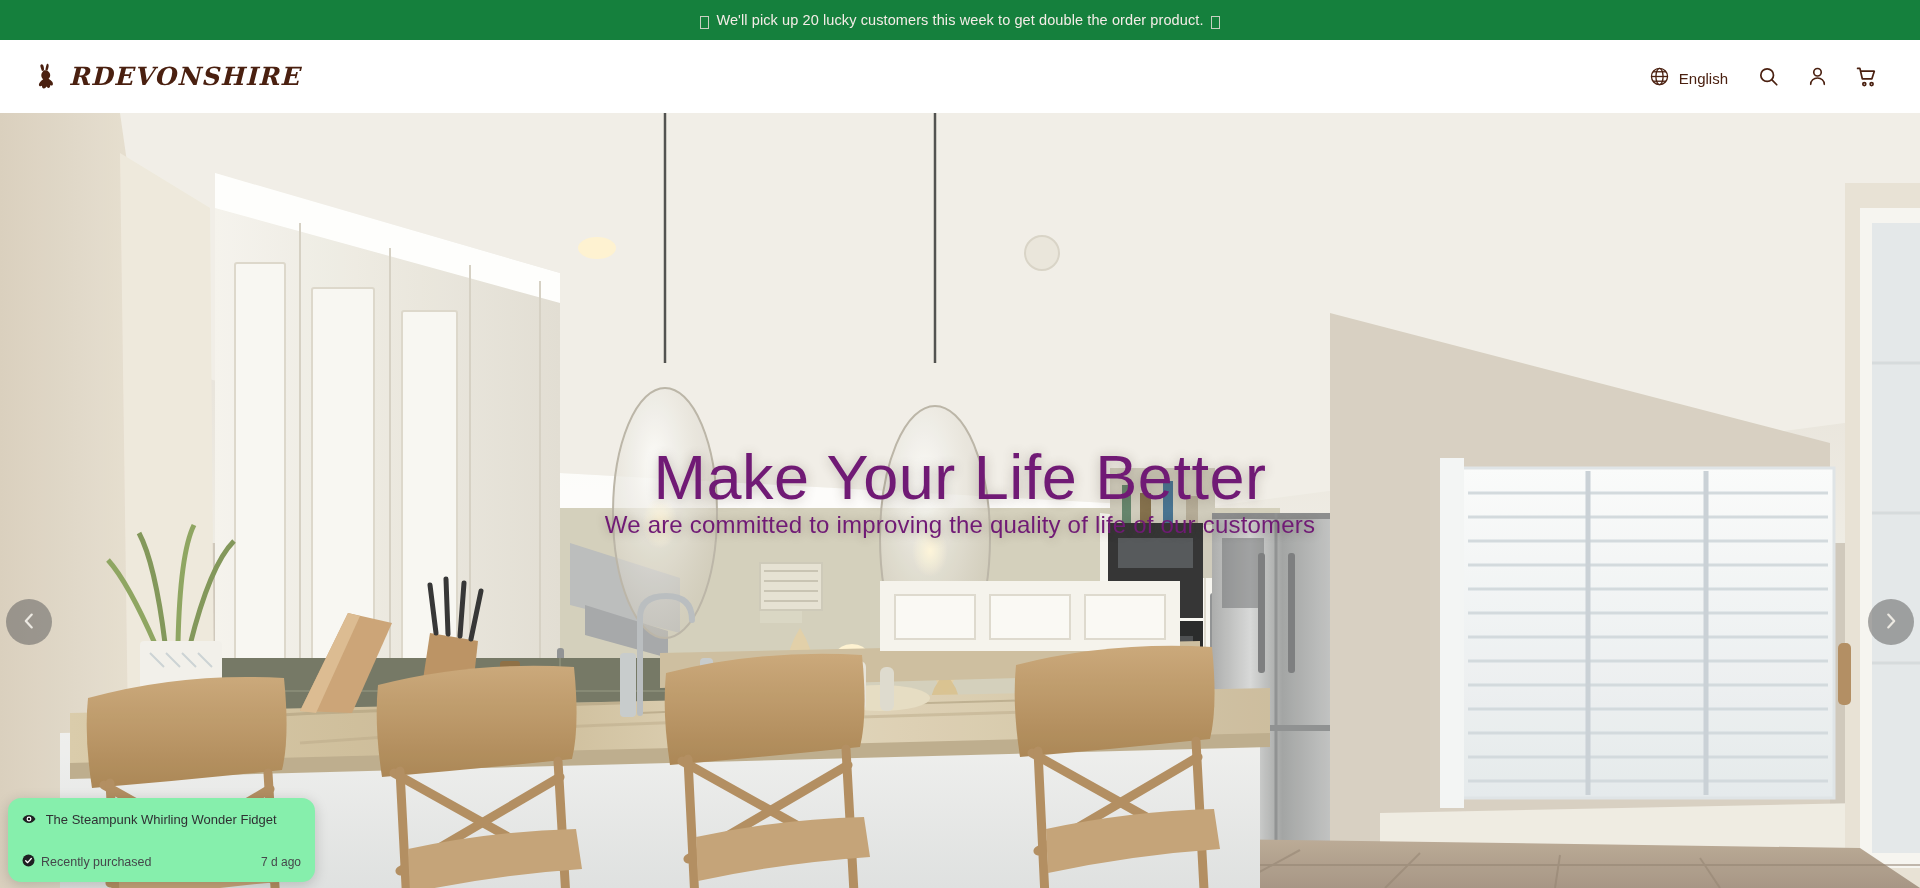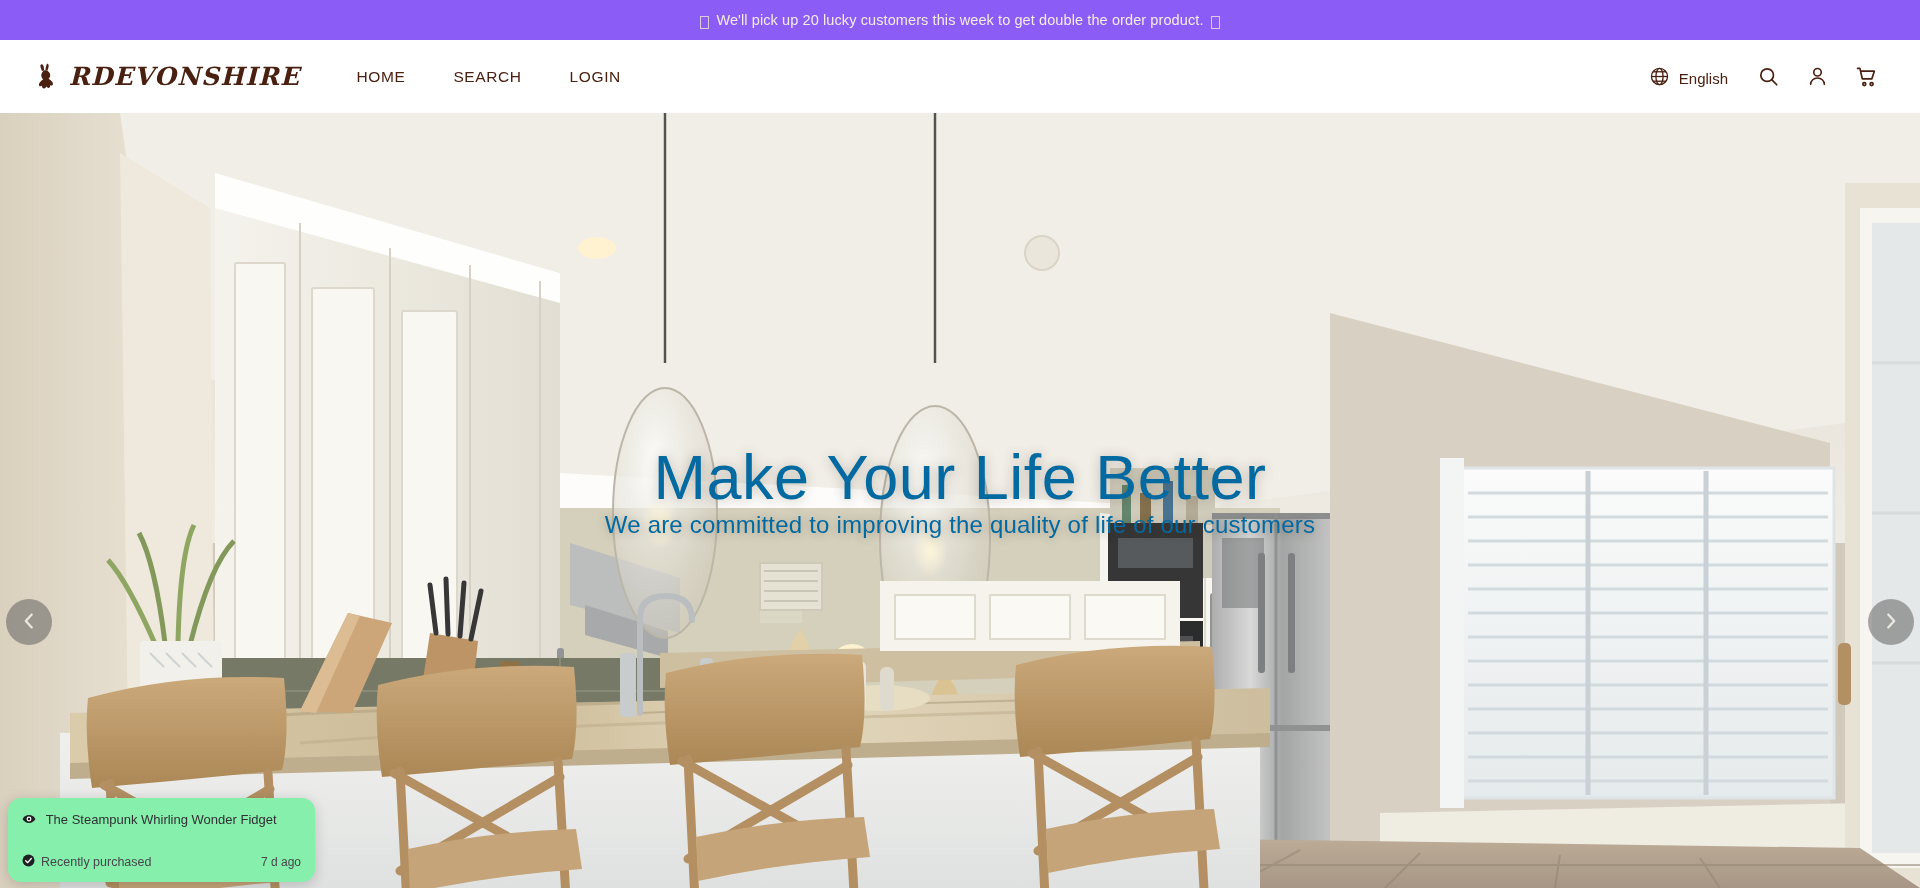--- a/index.html
+++ b/index.html
@@ -7,21 +7,21 @@
   html, body {
     width: 1920px; height: 888px;
     overflow: hidden;
     font-family: "Liberation Sans", sans-serif;
     background: #fff;
   }
 
   
   .announce {
     height: 40px;
-    background: #8b5cf6;
+    background: #15803d;
     color: #f4ece7;
     display: flex;
     align-items: center;
     justify-content: center;
     font-size: 14.5px;
     letter-spacing: .1px;
   }
   .announce .tofu {
     display: inline-block;
     width: 9px; height: 13px;
@@ -100,21 +100,21 @@
     background: #cfc7bc;
   }
   .hero-photo { position: absolute; inset: 0; }
   .hero-photo svg { width: 100%; height: 100%; display: block; }
 
   .hero-copy {
     position: absolute;
     left: 0; right: 0;
     top: 330px;
     text-align: center;
-    color: #0369a1;
+    color: #701a75;
     z-index: 6;
     pointer-events: none;
   }
   .hero-title {
     font-size: 63px;
     font-weight: 400;
     letter-spacing: .5px;
     line-height: 1.08;
     text-shadow: 0 1px 12px rgba(70,55,40,.30);
   }
@@ -188,25 +188,20 @@
           <path d="M11.6 1.8c.9.2 1.2 1.3 1 2.7-.2 1.6-.8 3.4-1.5 4.4l-1.7-.9c.2-1.7.6-3.7 1-4.8.3-.9.7-1.5 1.2-1.4z"></path>
           <path d="M8.6 8.2c3.2 0 5.6 2.2 5.6 5 0 1.4-.6 2.6-1.6 3.5 1.6.8 2.8 1.9 3.6 3.1.9 1.5 1 2.9.2 3.5-.6.5-1.5.3-2.3-.3.2 1.3-.1 2.4-.9 2.8-.9.5-2-.1-2.8-1.2-.6 1.3-1.6 2.1-2.6 2-1.2-.1-1.9-1.3-1.8-2.8-1 .6-2 .6-2.6.1-.8-.7-.6-2.1.4-3.5.8-1.2 2-2.3 3.4-3.1-1.2-.9-1.9-2.2-1.9-3.7 0-2.8 2.2-5.4 3.3-5.4z"></path>
           <circle cx="7.1" cy="12.8" r=".9"></circle>
           <circle cx="10.9" cy="12.8" r=".9"></circle>
         </g>
       </svg>
     </span>
     <span class="brand-text">RDEVONSHIRE</span>
   </div>
 
-  <nav class="mainnav">
-    <a href="#">HOME</a>
-    <a href="#">SEARCH</a>
-    <a href="#">LOGIN</a>
-  </nav>
 
   <div class="nav-right">
 
     <div class="lang">
       <span>
         <svg width="21" height="21" viewBox="0 0 24 24" fill="none" stroke="#4a2010" stroke-width="1.5" aria-hidden="true">
           <circle cx="12" cy="12" r="9.2"></circle>
           <ellipse cx="12" cy="12" rx="4.1" ry="9.2"></ellipse>
           <line x1="2.8" y1="12" x2="21.2" y2="12"></line>
           <line x1="4.4" y1="6.6" x2="19.6" y2="6.6"></line>

